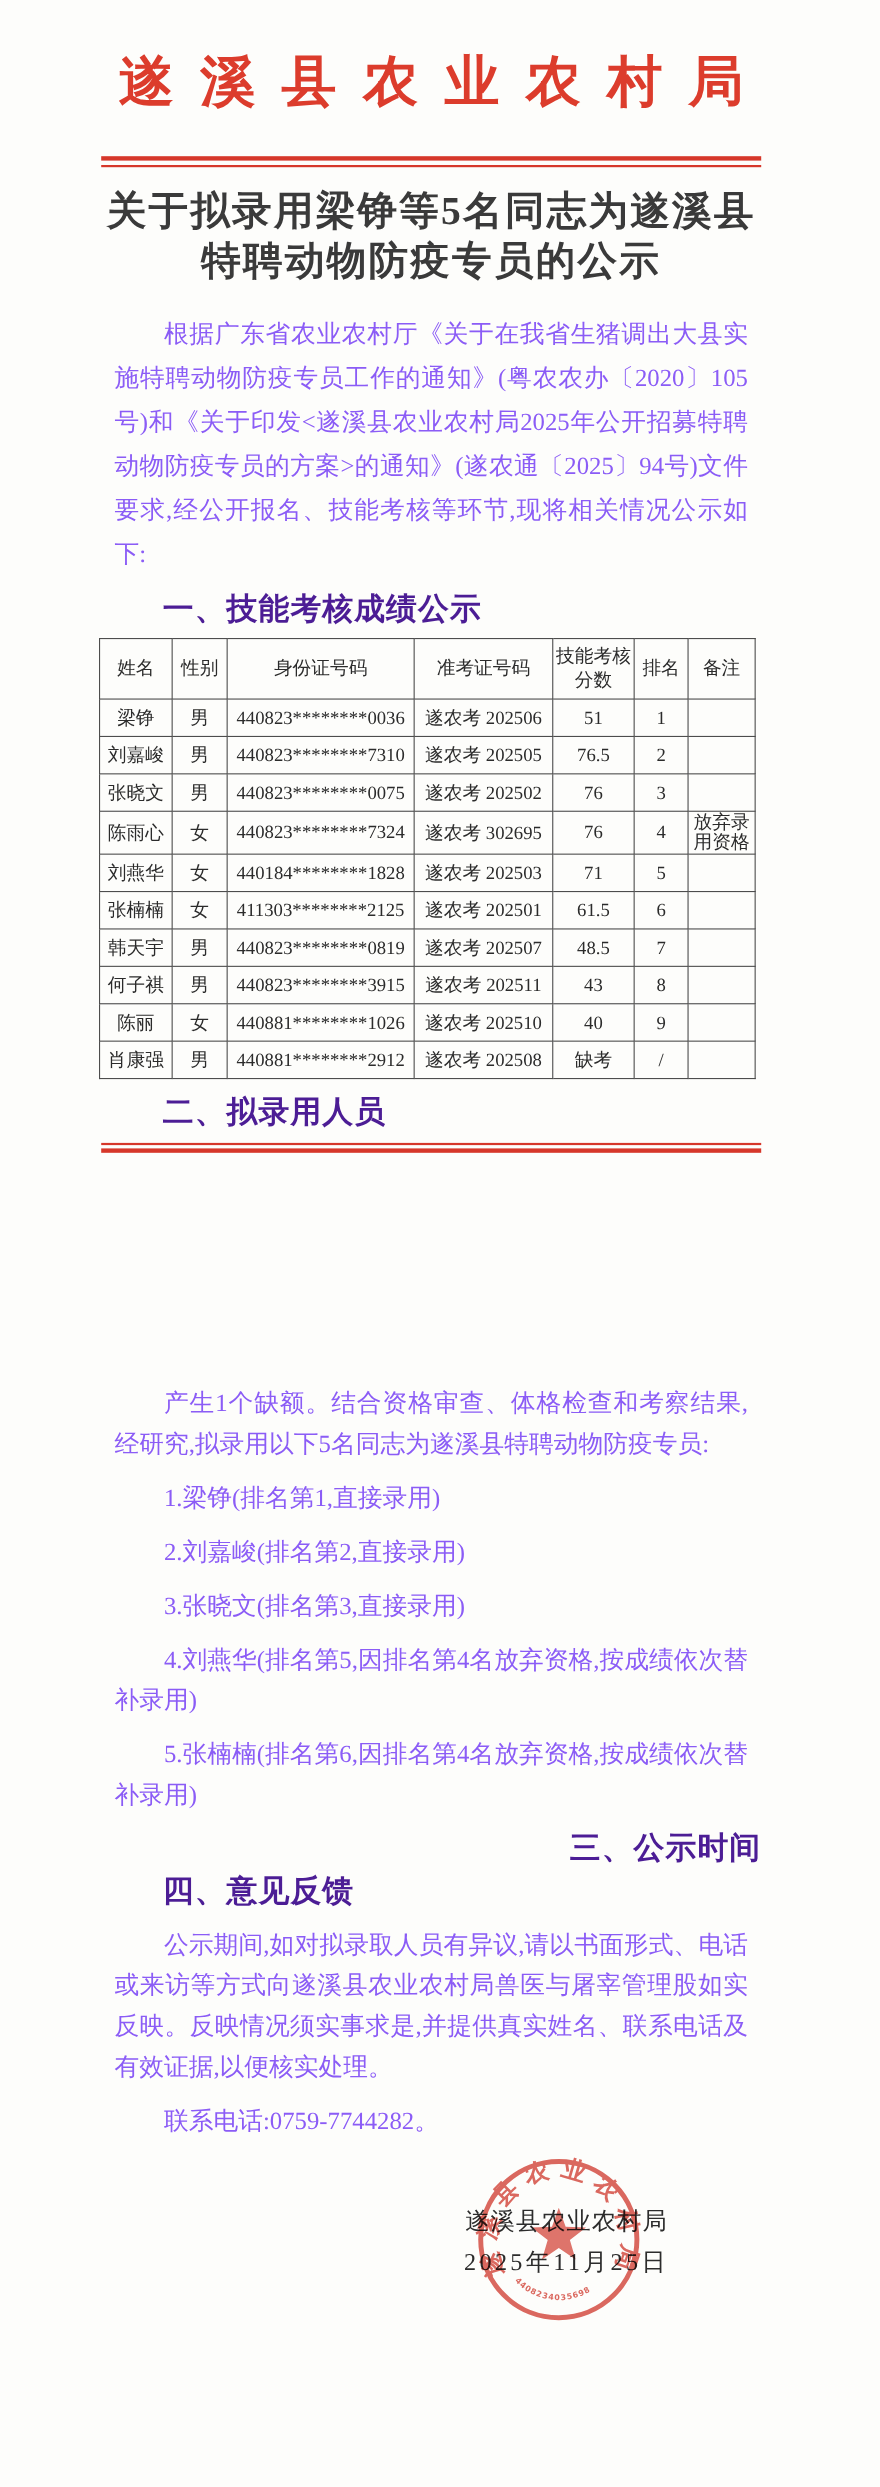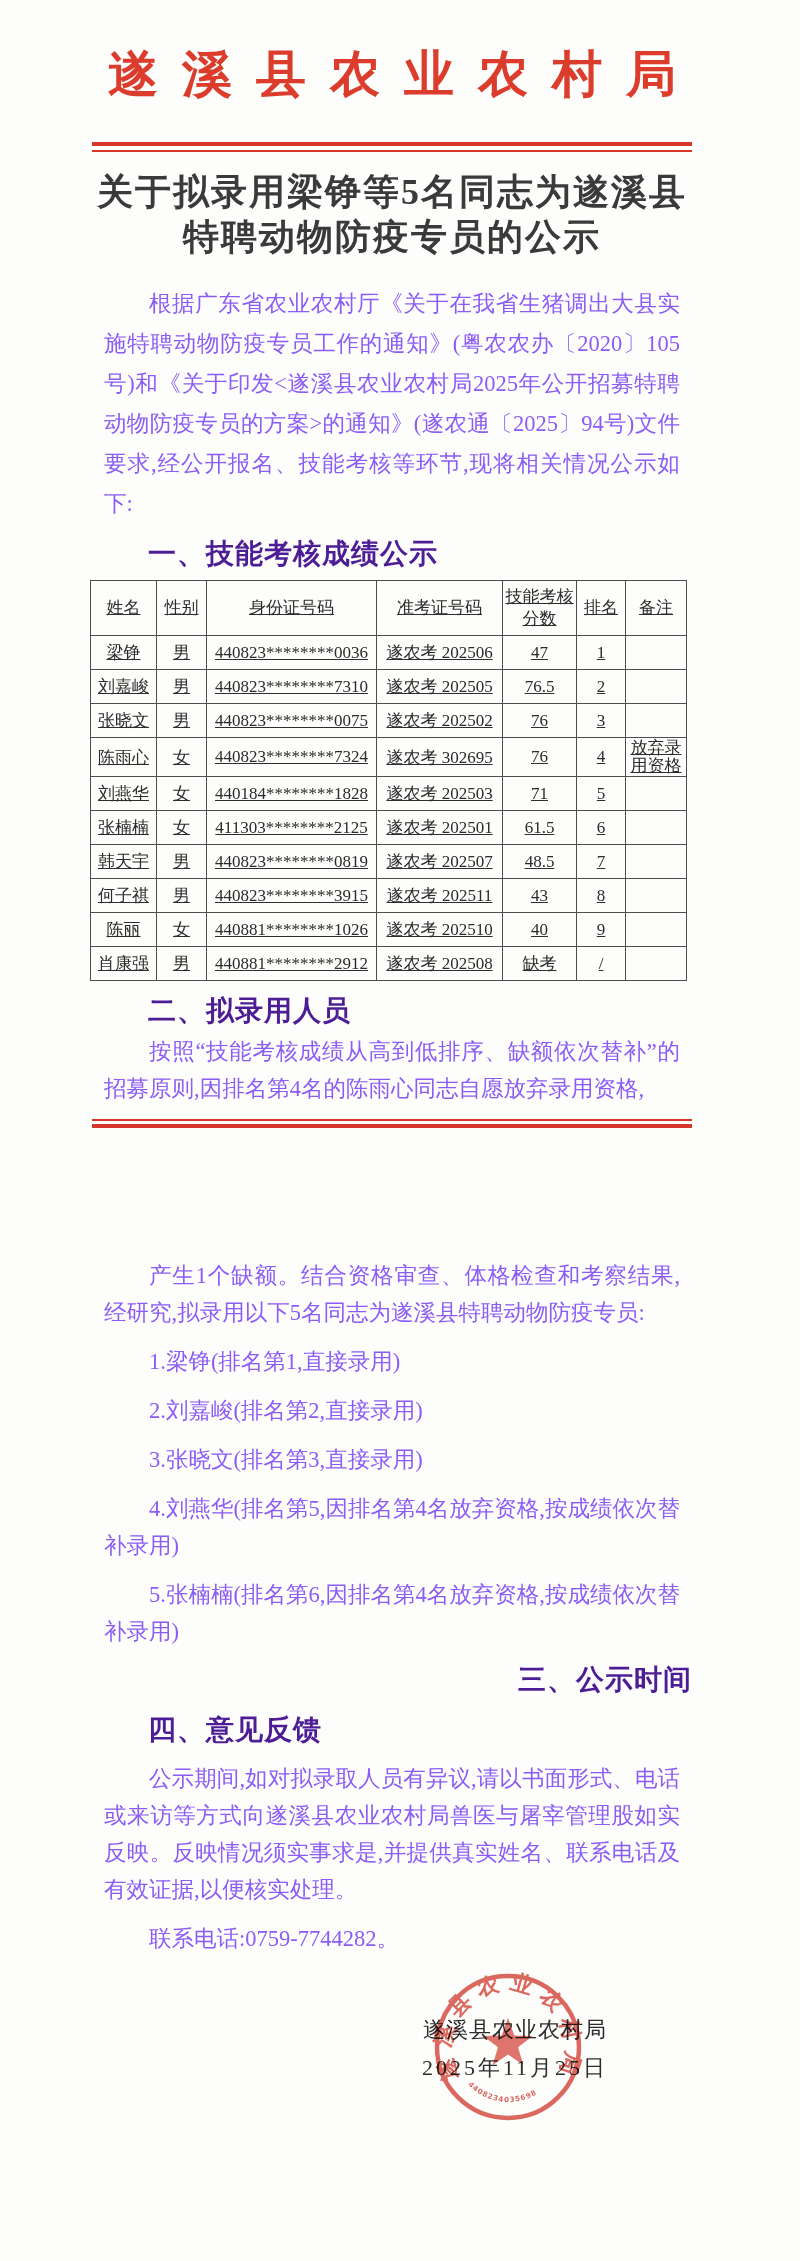--- a/index.html
+++ b/index.html
@@ -28,21 +28,21 @@
   
   .para{font-size:22.5px;line-height:40px;text-align:justify;text-indent:2em;margin:12px;color:#8b5cf6;}
   .p2{line-height:37px;}
   .first{margin-top:24px;}
   .sec-head{
     font-size:28px;font-weight:bold;margin:8px 0 0 0;text-indent:2em;line-height:36px;
     color:#4c1d95;font-family:"Liberation Sans","DejaVu Sans",sans-serif;letter-spacing:1px;
   }
 
   
-  table.score{border-collapse:collapse;width:531px;margin:8px 0 0 -2px;table-layout:fixed;text-decoration:underline;}
+  table.score{border-collapse:collapse;width:531px;margin:8px 0 0 -2px;table-layout:fixed;}
   table.score th,table.score td{
     border:1.5px solid #4d4d4d;text-align:center;vertical-align:middle;
     font-size:17px;color:#2b2b2b;padding:1px 2px;font-weight:normal;
   }
   table.score th{height:52px;line-height:22px;}
   table.score td{height:31px;}
   td.remark{font-size:15px;line-height:18px;padding:2px 4px;}
   .c-name{width:66px}.c-sex{width:50px}.c-id{width:170px}.c-exam{width:126px}.c-score{width:74px}.c-rank{width:49px}.c-note{width:61px}
 
   
@@ -92,21 +92,21 @@
         <th>准考证号码</th>
         <th>技能考核分数</th>
         <th>排名</th>
         <th>备注</th>
       </tr>
       <tr>
         <td>梁铮</td>
         <td>男</td>
         <td>440823********0036</td>
         <td>遂农考 202506</td>
-        <td>47</td>
+        <td>51</td>
         <td>1</td>
         <td class="remark"></td>
       </tr>
       <tr>
         <td>刘嘉峻</td>
         <td>男</td>
         <td>440823********7310</td>
         <td>遂农考 202505</td>
         <td>76.5</td>
         <td>2</td>
@@ -181,37 +181,36 @@
         <td>440881********2912</td>
         <td>遂农考 202508</td>
         <td>缺考</td>
         <td>/</td>
         <td class="remark"></td>
       </tr>
     </tbody>
       </table>
 
     <p class="sec-head" style="margin-top:12px;">二、拟录用人员</p>
-    <p class="para p2" style="margin-top:4px;">按照“技能考核成绩从高到低排序、缺额依次替补”的招募原则,因排名第4名的陈雨心同志自愿放弃录用资格,</p>
 
     <div class="red-rule-bottom"></div>
   </div>
 
   <div class="page2">
     <div class="pad">
       <p class="para p2">产生1个缺额。结合资格审查、体格检查和考察结果,经研究,拟录用以下5名同志为遂溪县特聘动物防疫专员:</p>
       <p class="para p2">1.梁铮(排名第1,直接录用)</p>
       <p class="para p2">2.刘嘉峻(排名第2,直接录用)</p>
       <p class="para p2">3.张晓文(排名第3,直接录用)</p>
       <p class="para p2">4.刘燕华(排名第5,因排名第4名放弃资格,按成绩依次替补录用)</p>
       <p class="para p2">5.张楠楠(排名第6,因排名第4名放弃资格,按成绩依次替补录用)</p>
 
       <p class="sec-head" style="margin-top:2px;text-align:right;">三、公示时间</p>
 
-      <p class="sec-head" style="margin-top:14px;">四、意见反馈</p>
+      <p class="sec-head" style="margin-top:3px;">四、意见反馈</p>
       <p class="para p2">公示期间,如对拟录取人员有异议,请以书面形式、电话或来访等方式向遂溪县农业农村局兽医与屠宰管理股如实反映。反映情况须实事求是,并提供真实姓名、联系电话及有效证据,以便核实处理。</p>
       <p class="para p2">联系电话:0759-7744282。</p>
 
       <div class="sig-wrap">
         <div class="sig-block">
           <div class="sig-org">遂溪县农业农村局</div>
           <div class="sig-date">2025年11月25日</div>
         </div>
         <svg class="seal" viewBox="0 0 156 156" aria-hidden="true">
           <circle cx="78" cy="78" r="71" fill="none" stroke="#d8544a" stroke-width="4.5"></circle>

